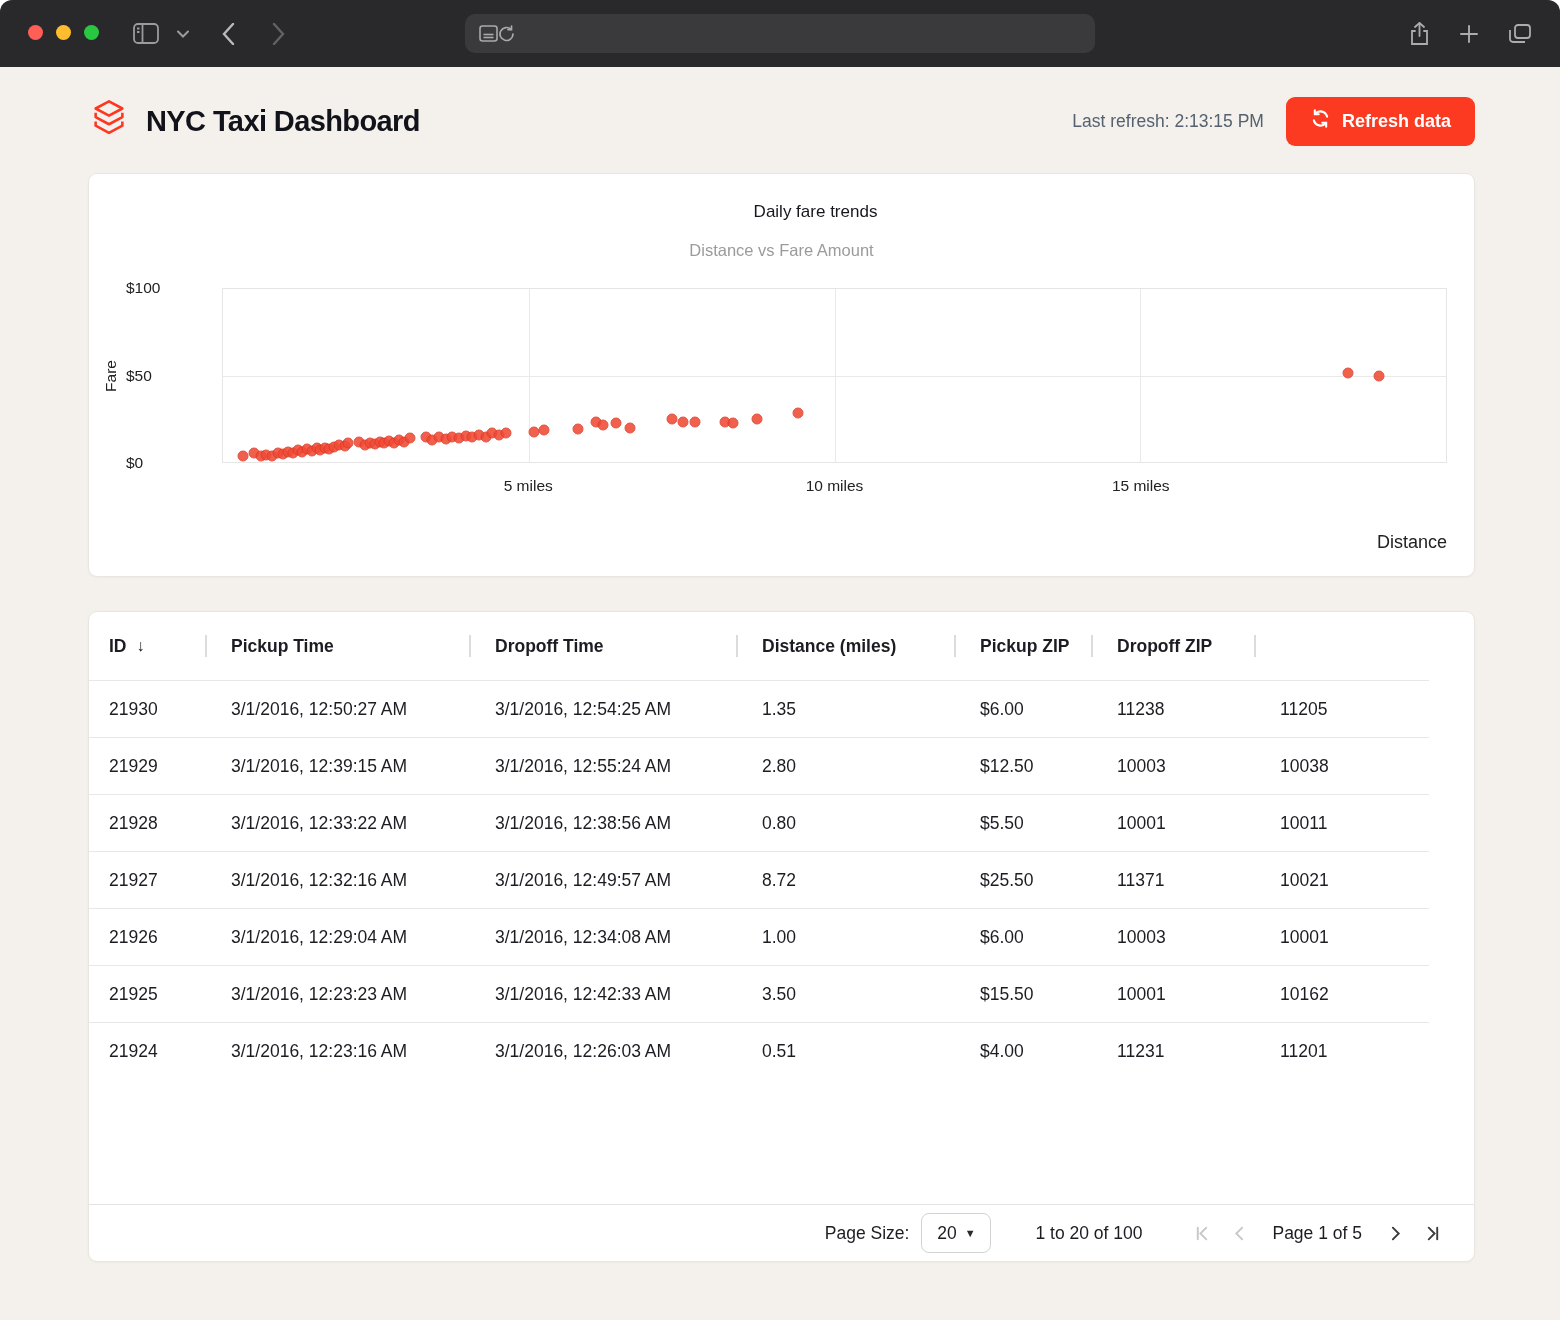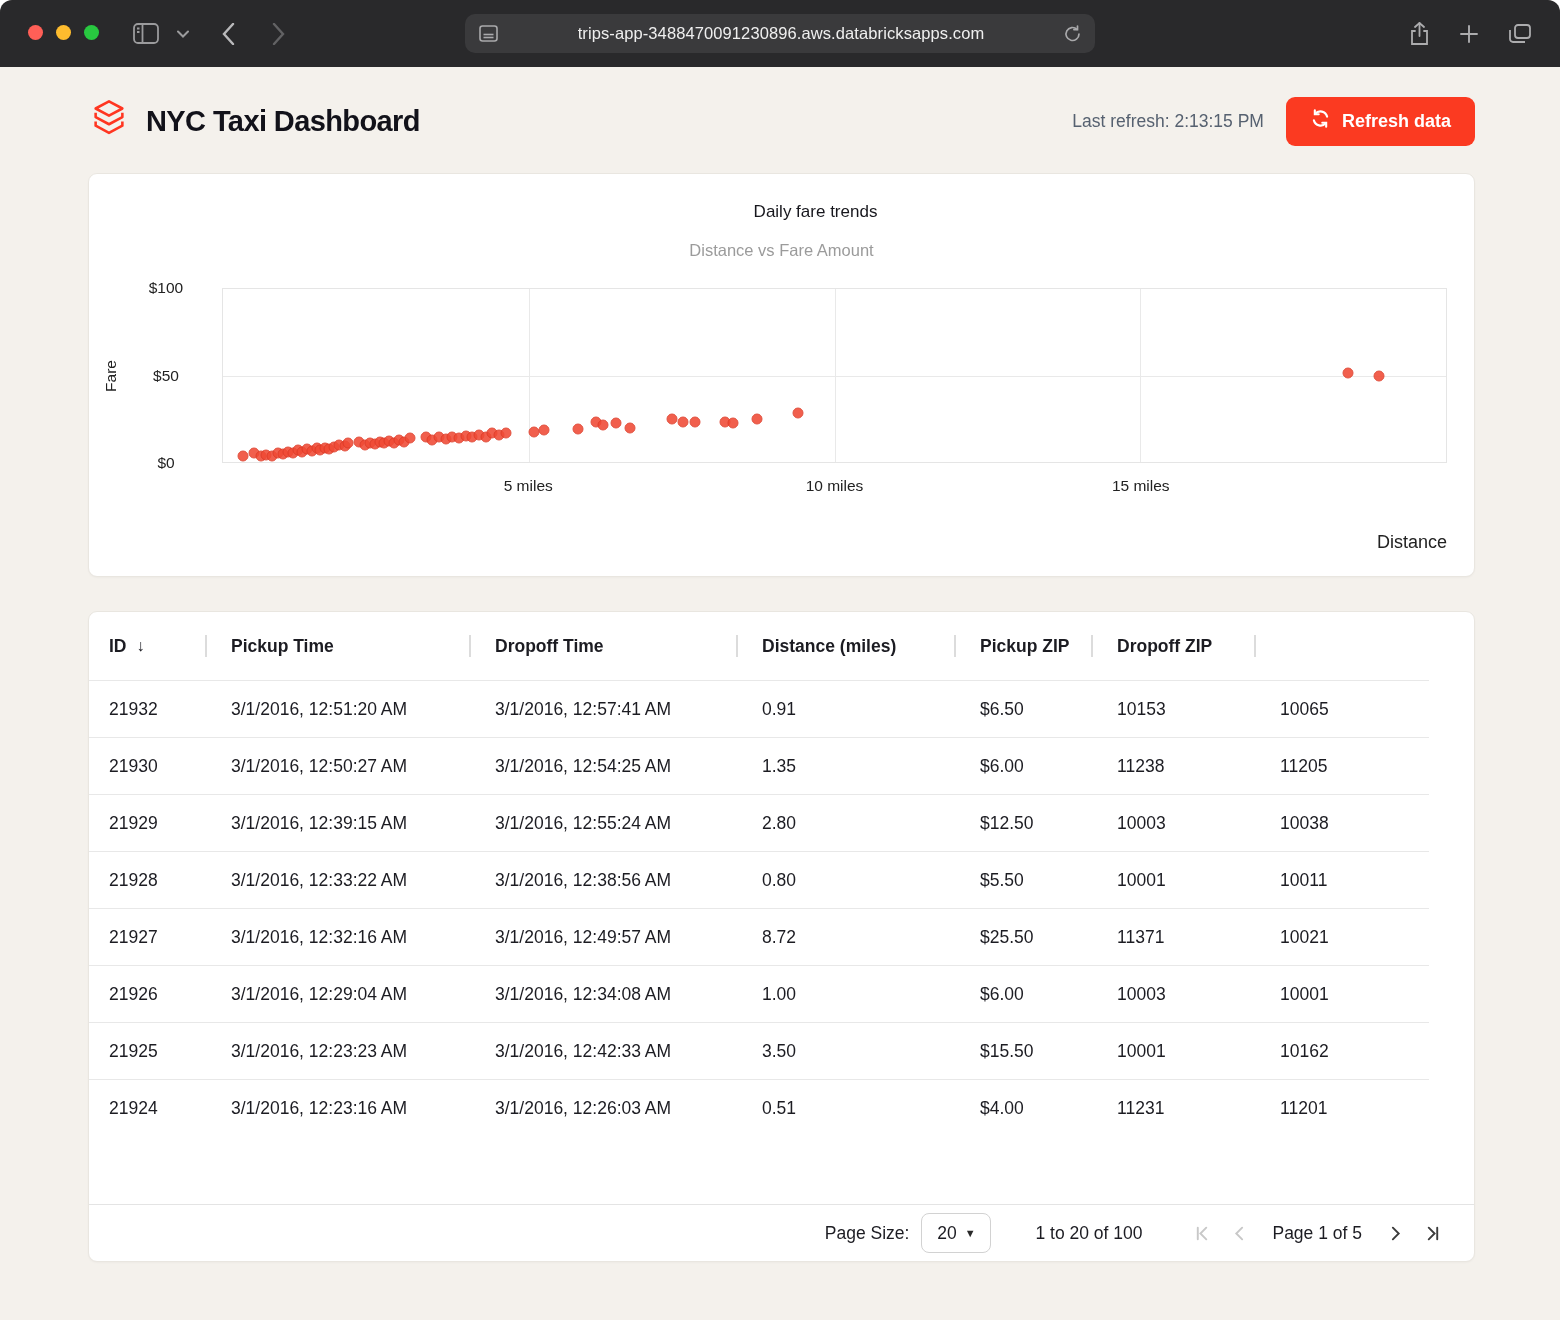--- a/index.html
+++ b/index.html
@@ -31,21 +31,21 @@
   .table-card { top:611px; height:651px; overflow:hidden; }
 
   
   .chart-title { position:absolute; top:28px; left:0; width:100%; text-align:center; font-size:17px; font-weight:500; color:#17171D;margin-left:34px; }
   .chart-subtitle { position:absolute; top:67px; left:0; width:100%; text-align:center; font-size:16.5px; color:#9B9B9B; }
   #plot { position:absolute; left:133px; top:114px; width:1225px; height:175px; border:1px solid #E5E5E5; background:#fff; }
   .gridline-v { position:absolute; top:0; bottom:0; width:1px; background:#E9E9E9; }
   .gridline-h { position:absolute; left:0; right:0; height:1px; background:#E9E9E9; }
   .dot { position:absolute; width:11px; height:11px; border-radius:50%; transform:translate(-50%,-50%); opacity:.88; }
   .y-ticks { position:absolute; left:37px; top:114px; width:80px; height:175px; }
-  .y-tick { position:absolute; right:0; width:100%; text-align:center; transform:translateY(-50%); font-size:15.5px; color:#222; }
+  .y-tick { position:absolute; right:0; width:100%; text-align:left; transform:translateY(-50%); font-size:15.5px; color:#222; }
   .x-ticks { position:absolute; left:133px; top:303px; width:1225px; height:20px; }
   .x-tick { position:absolute; transform:translateX(-50%); font-size:15.5px; color:#222; white-space:nowrap; }
   .ylabel { position:absolute; left:-2px; top:193px; width:48px; text-align:center; transform:rotate(-90deg); font-size:15.5px; color:#222; }
   .xlabel { position:absolute; left:133px; top:358px; width:1225px; text-align:right; font-size:18px; color:#222; }
 
   
   .thead { display:grid; grid-template-columns:118px 264px 267px 218px 137px 163px 173px; height:68px; align-items:center; width:1340px; }
   .th { position:relative; font-size:17.5px; font-weight:700; color:#1C1C22; padding-left:24px; height:100%; display:flex; align-items:center; gap:10px; }
   .th:first-child { padding-left:20px; }
   .th::after { content:""; position:absolute; right:0; top:23px; height:22px; width:2px; background:#DCDCDC; }
@@ -98,21 +98,20 @@
         </svg>
     </div>
     <div class="urlbar">
       <span class="lefticon">
         <svg width="19" height="17" viewBox="0 0 19 17" fill="none" stroke="#A9A9AB" stroke-width="1.6">
           <rect x="1" y="1" width="17" height="15" rx="2.5"></rect>
             <line x1="4.5" y1="9.5" x2="14.5" y2="9.5"></line>
             <line x1="4.5" y1="12.5" x2="14.5" y2="12.5"></line>
         </svg>
       </span>
-      <span class="url-text">trips-app-3488470091230896.aws.databricksapps.com</span>
       <span class="righticon">
         <svg width="17" height="18" viewBox="0 0 17 18" fill="none" stroke="#A9A9AB" stroke-width="1.7" stroke-linecap="round">
           <path d="M15 9a6.5 6.5 0 1 1-2-4.7"></path>
             <path d="M13.5 1v3.6H9.9"></path>
         </svg>
       </span>
     </div>
     <div class="chrome-ico" style="left:1402px;width:34px;">
       <svg width="19" height="24" viewBox="0 0 19 24" fill="none" stroke="#ACACAE" stroke-width="1.8" stroke-linecap="round">
         <path d="M9.5 1v13"></path>
@@ -261,29 +260,20 @@
         </div>
         <div class="th">
           <span>Pickup ZIP</span>
         </div>
         <div class="th">
           <span>Dropoff ZIP</span>
         </div>
       </div>
     <div class="tbody">
         <div class="trow">
-          <div class="td">21932</div>
-          <div class="td">3/1/2016, 12:51:20 AM</div>
-          <div class="td">3/1/2016, 12:57:41 AM</div>
-          <div class="td">0.91</div>
-          <div class="td">$6.50</div>
-          <div class="td">10153</div>
-          <div class="td">10065</div>
-        </div>
-        <div class="trow">
           <div class="td">21930</div>
           <div class="td">3/1/2016, 12:50:27 AM</div>
           <div class="td">3/1/2016, 12:54:25 AM</div>
           <div class="td">1.35</div>
           <div class="td">$6.00</div>
           <div class="td">11238</div>
           <div class="td">11205</div>
         </div>
         <div class="trow">
           <div class="td">21929</div>

